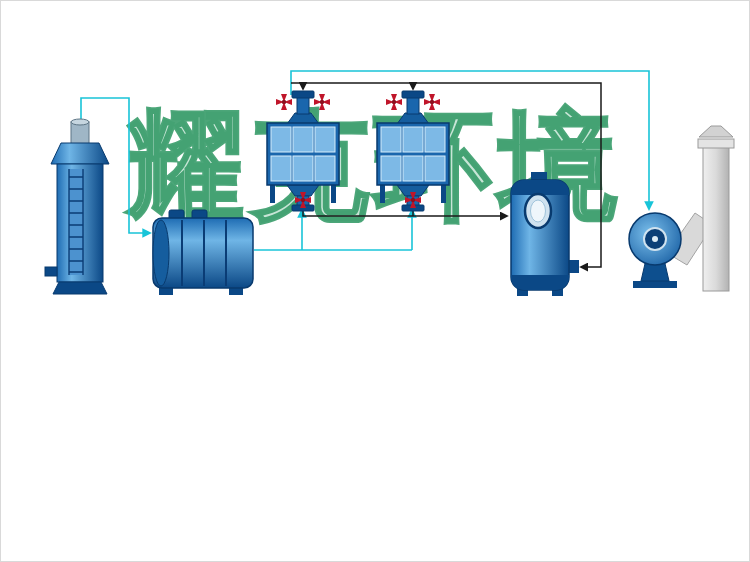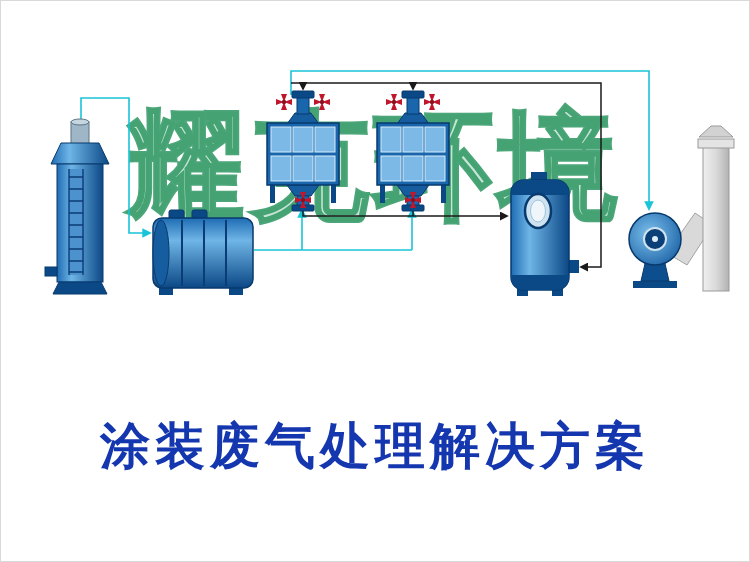--- a/index.html
+++ b/index.html
@@ -165,14 +165,13 @@
 
     <g>
       <rect x="632" y="280" width="44" height="7" fill="#0b4886"></rect>
       <polygon points="640,280 668,280 662,254 646,254" fill="#0d4f8e" stroke="#083a6e"></polygon>
       <circle cx="654" cy="238" r="26" fill="url(#gFan)" stroke="#083a6e" stroke-width="1.5"></circle>
       <circle cx="654" cy="238" r="11" fill="#0b3f77" stroke="#cfe2ef" stroke-width="2"></circle>
       <circle cx="654" cy="238" r="3" fill="#dcebf5"></circle>
     </g>
   </svg>
 
-  <div class="title">涂装废气处理解决方案</div>
 </div>
 
 </body></html>

